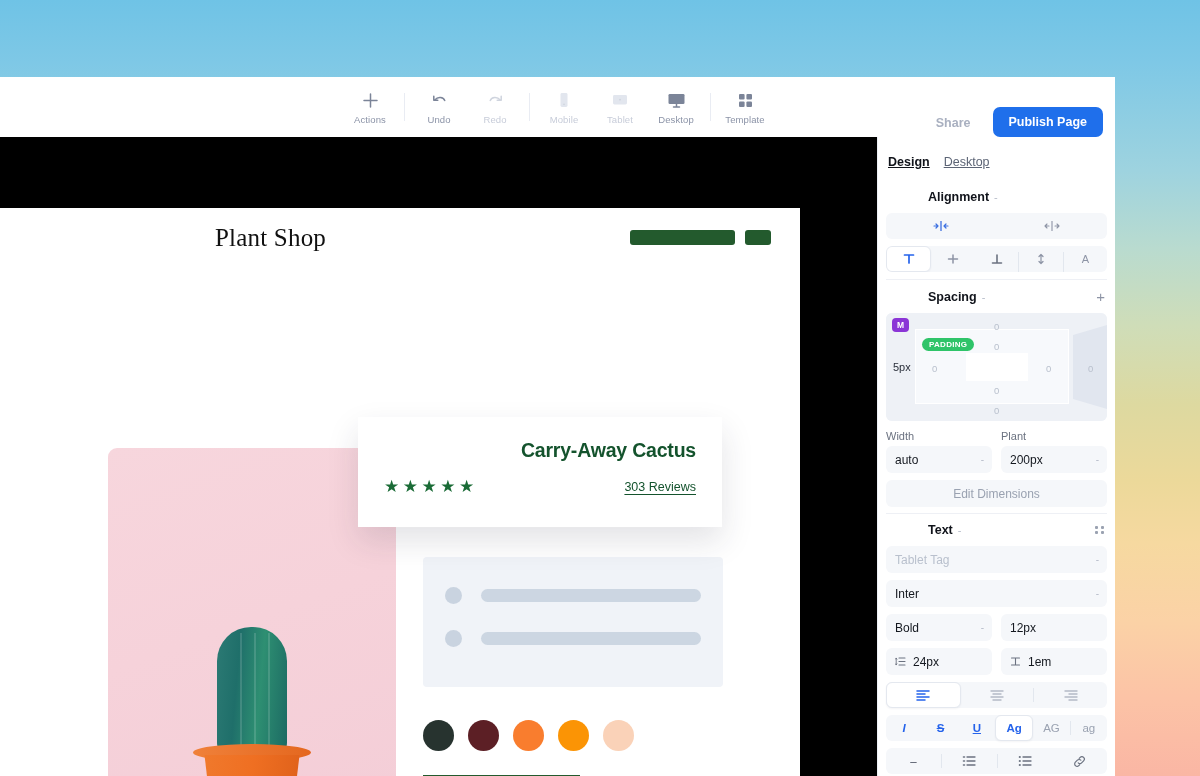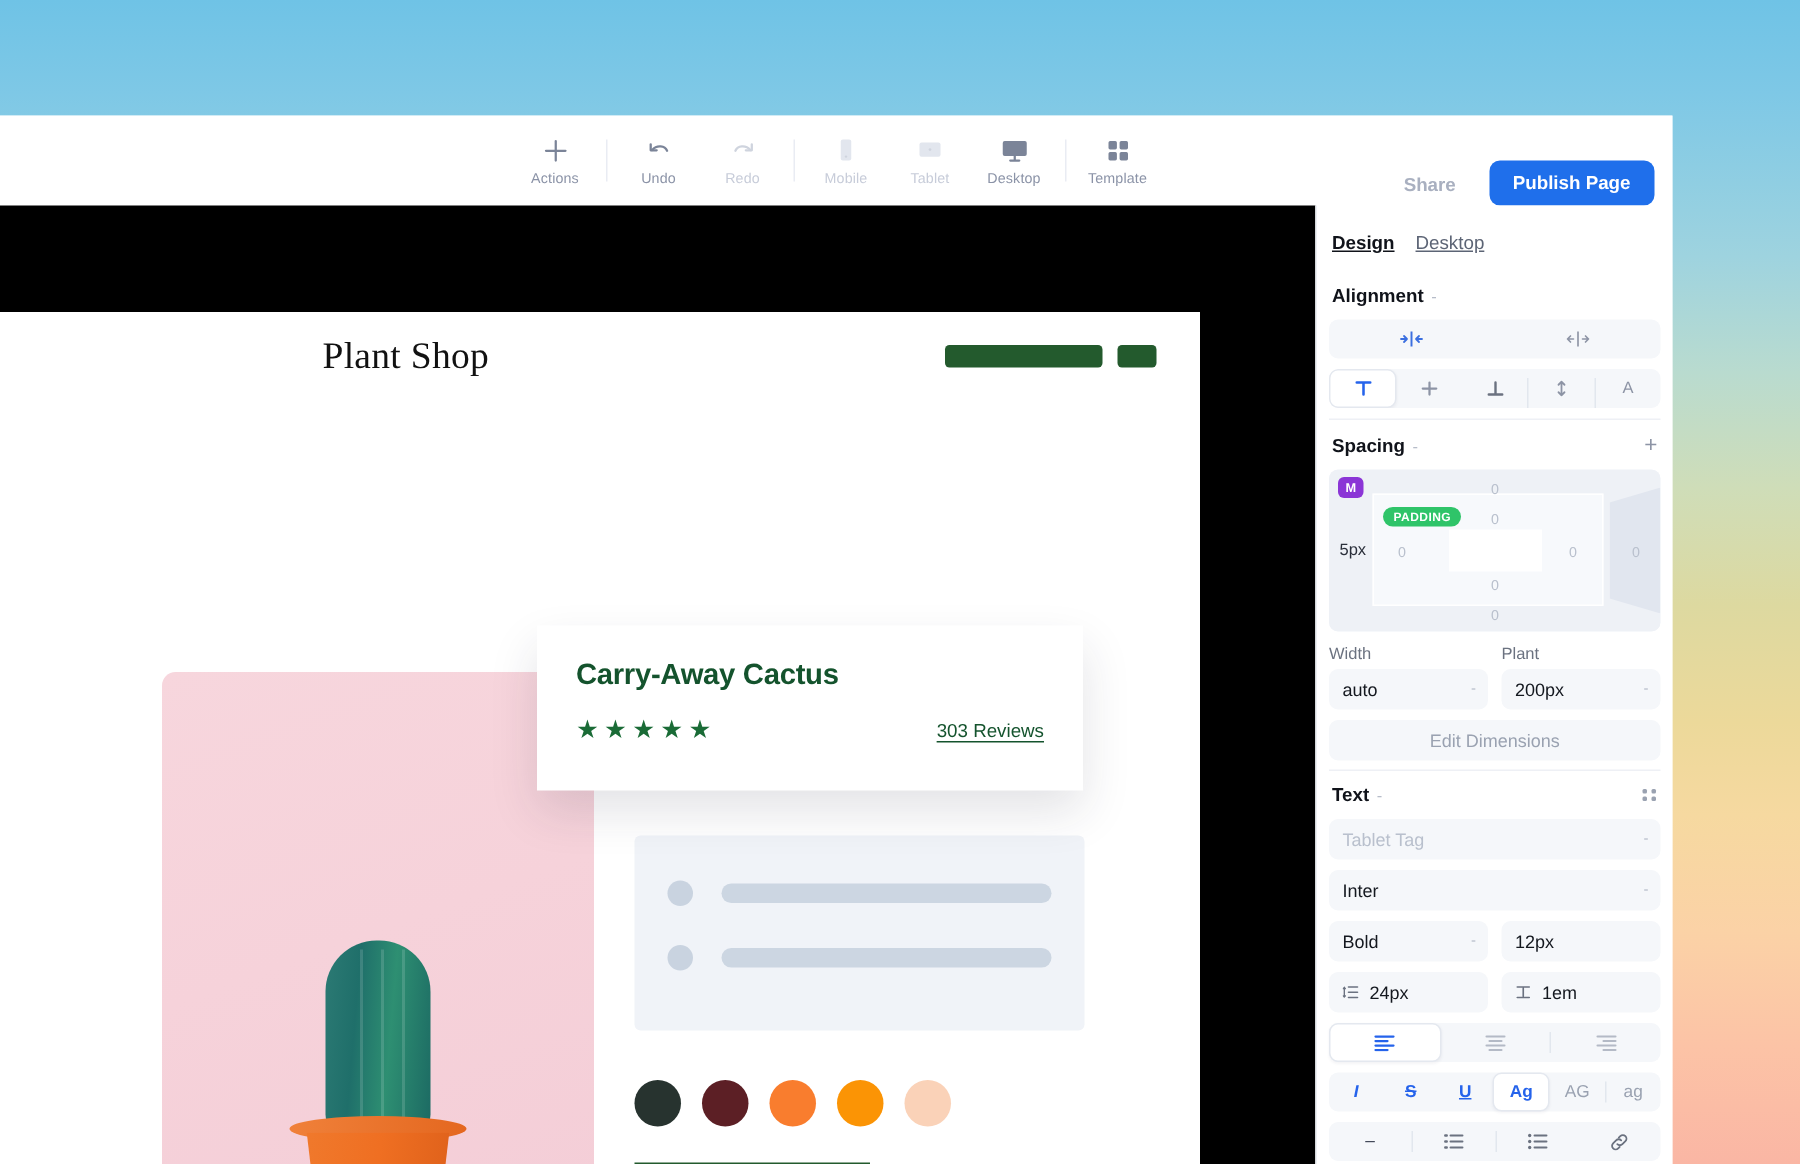--- a/index.html
+++ b/index.html
@@ -103,21 +103,21 @@
   }
   .hero-img .cac-rib {
     position: absolute; bottom: 150px; width: 2px; height: 120px;
     background: rgba(255,255,255,.14);
   }
   
   .product-card {
     position: absolute; left: 358px; top: 209px;
     width: 364px; height: 110px; background: #fff;
     box-shadow: 0 14px 30px rgba(40,40,60,.13);
-    padding: 22px 26px; z-index: 6;
+    padding: 22px 26px; z-index: 6; text-align: right;
   }
   .product-name {
     font-size: 19.5px; font-weight: 700; color: #14532d; letter-spacing: -.2px;
   }
   .card-meta {
     display: flex; align-items: center; justify-content: space-between;
     margin-top: 14px;
   }
   .stars { color: #1a6b36; font-size: 17px; letter-spacing: 3.5px; }
   .reviews {
@@ -152,20 +152,21 @@
   }
   .panel-tabs {
     display: flex; gap: 14px; padding: 18px 10px 12px 10px;
   }
   .panel-tab { font-size: 12.5px; color: #5c6475; cursor: pointer; text-decoration: underline; }
   .panel-tab.active { font-weight: 700; color: #10131a; }
   .sec { padding: 0 8px; }
   .sec-head {
     display: flex; align-items: center; justify-content: space-between;
     padding: 9px 2px 9px 2px;
+    margin-left: 40px;
   }
   .sec-title { font-size: 12.5px; font-weight: 700; color: #10131a; }
   .sec-title .caret { color: #b6bcc9; font-weight: 400; margin-left: 5px; font-size: 11px; }
   .sec-div { height: 1px; background: #eef0f5; margin: 6px 0 0 0; }
   .seg-row {
     display: flex; background: #f5f7fa; border-radius: 6px; overflow: hidden;
     margin-bottom: 7px; height: 26px;
   }
   .seg {
     flex: 1; display: flex; align-items: center; justify-content: center;

